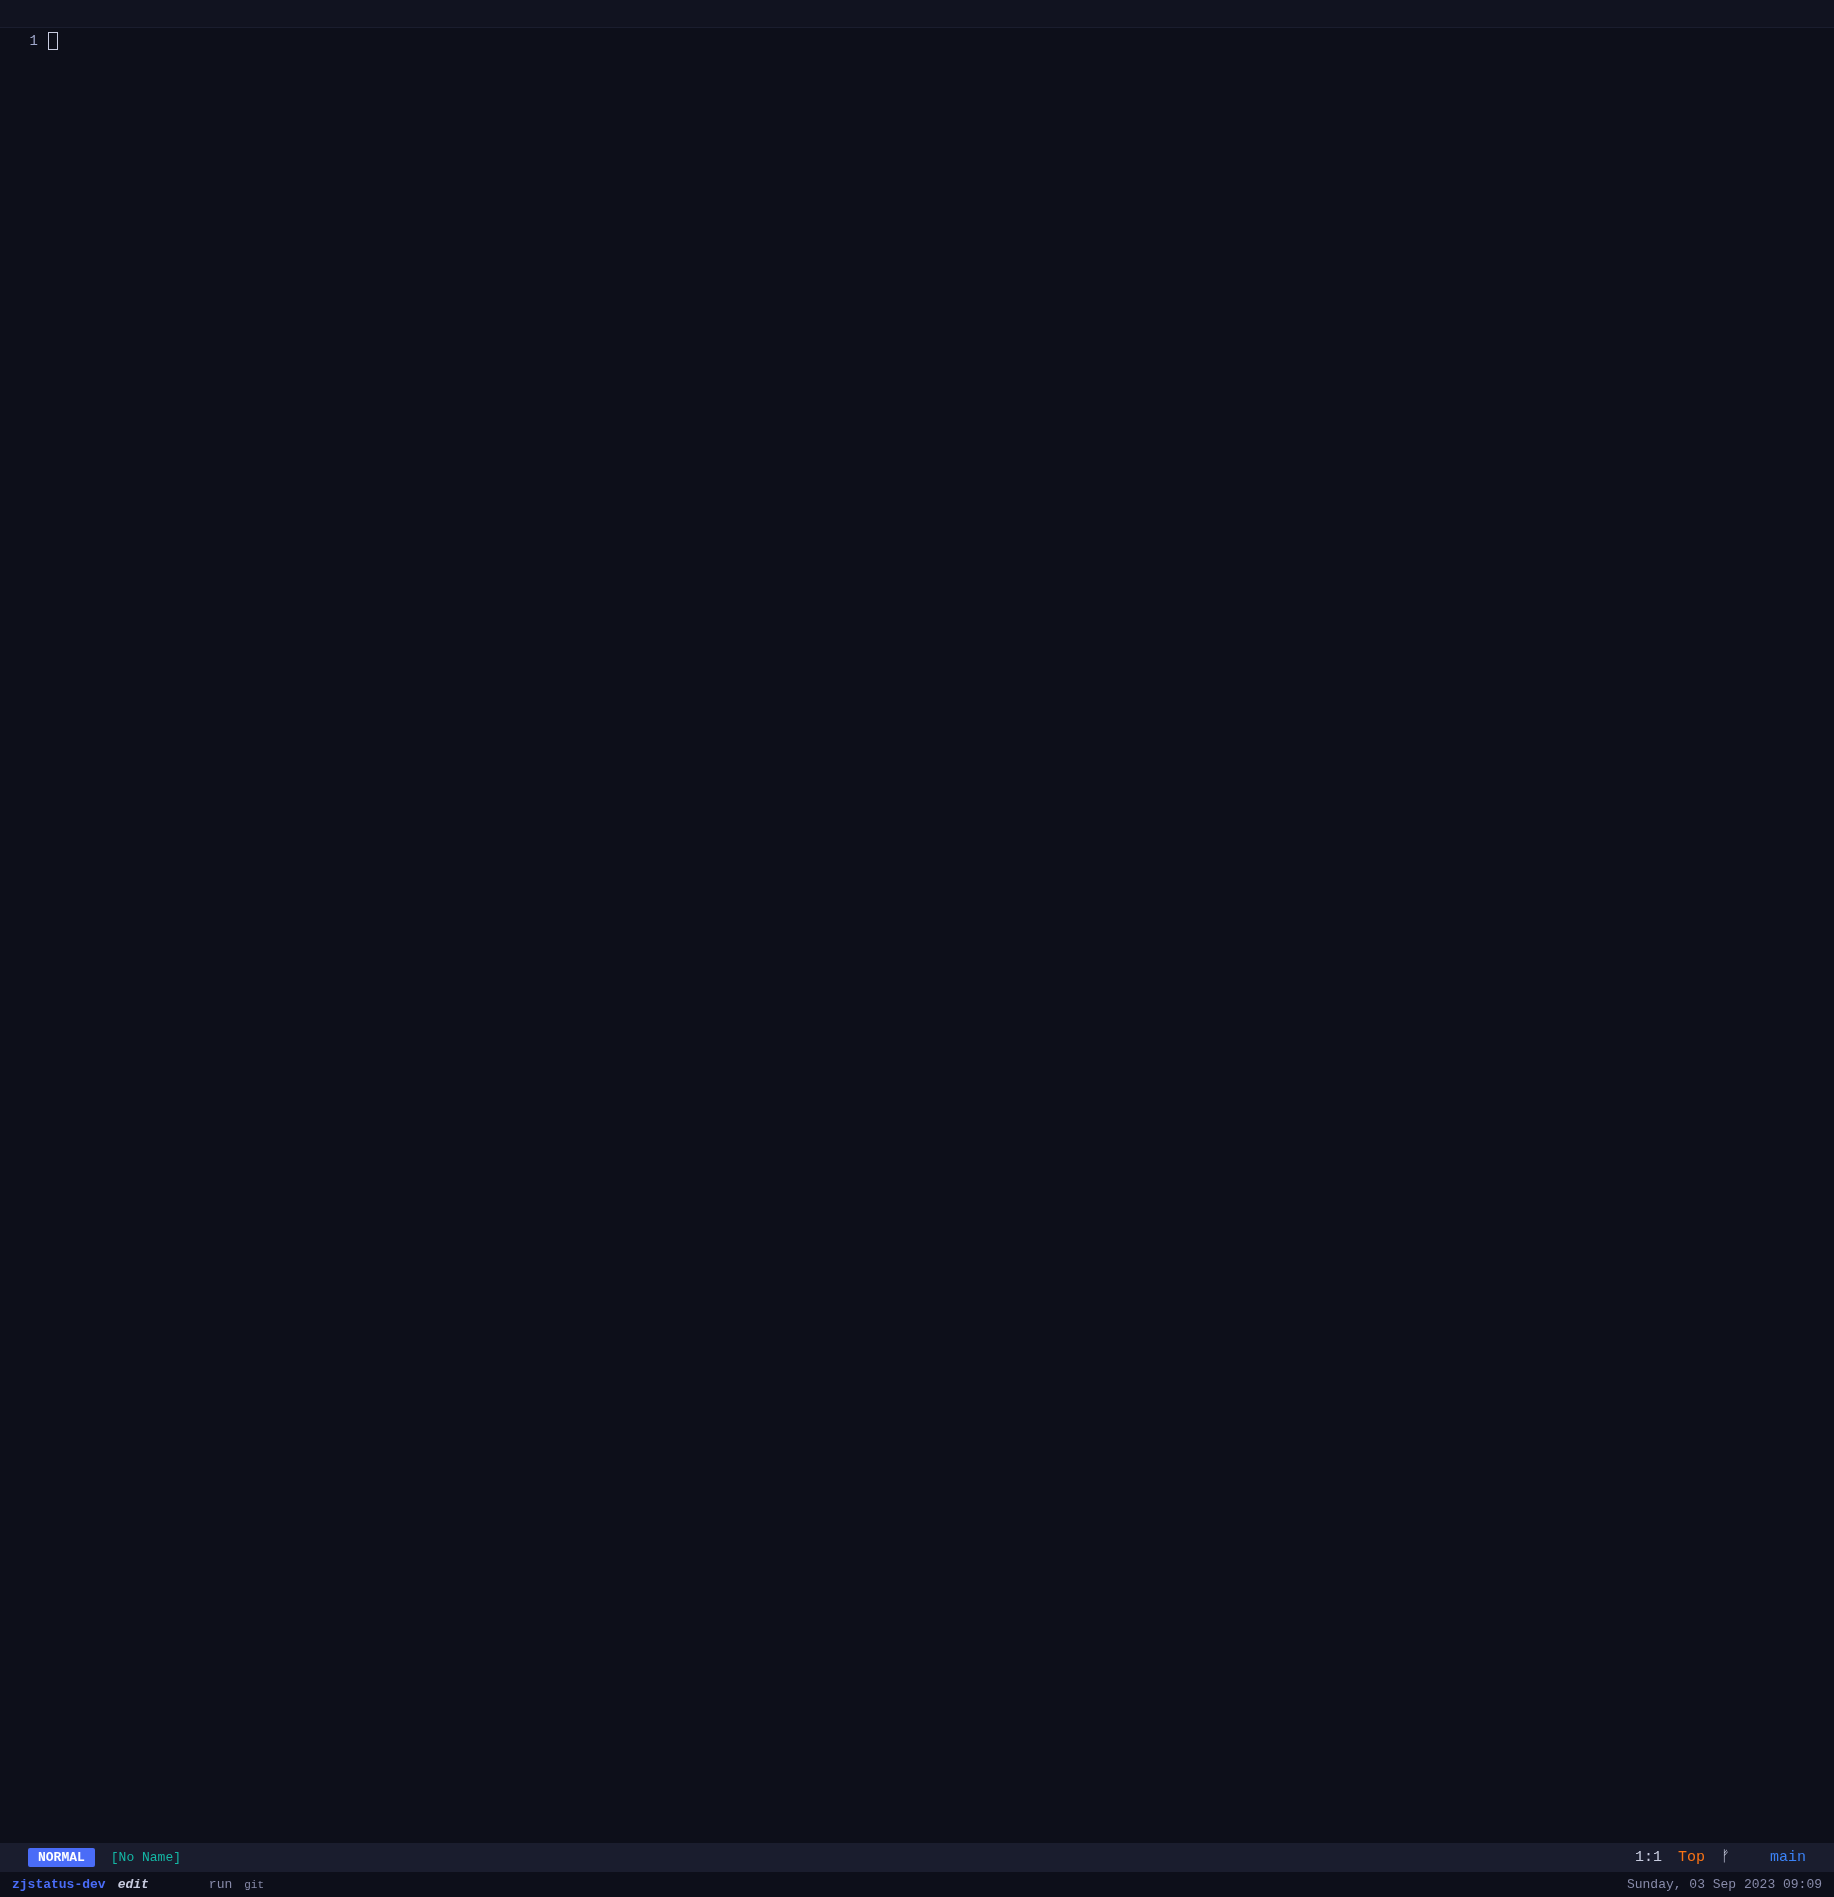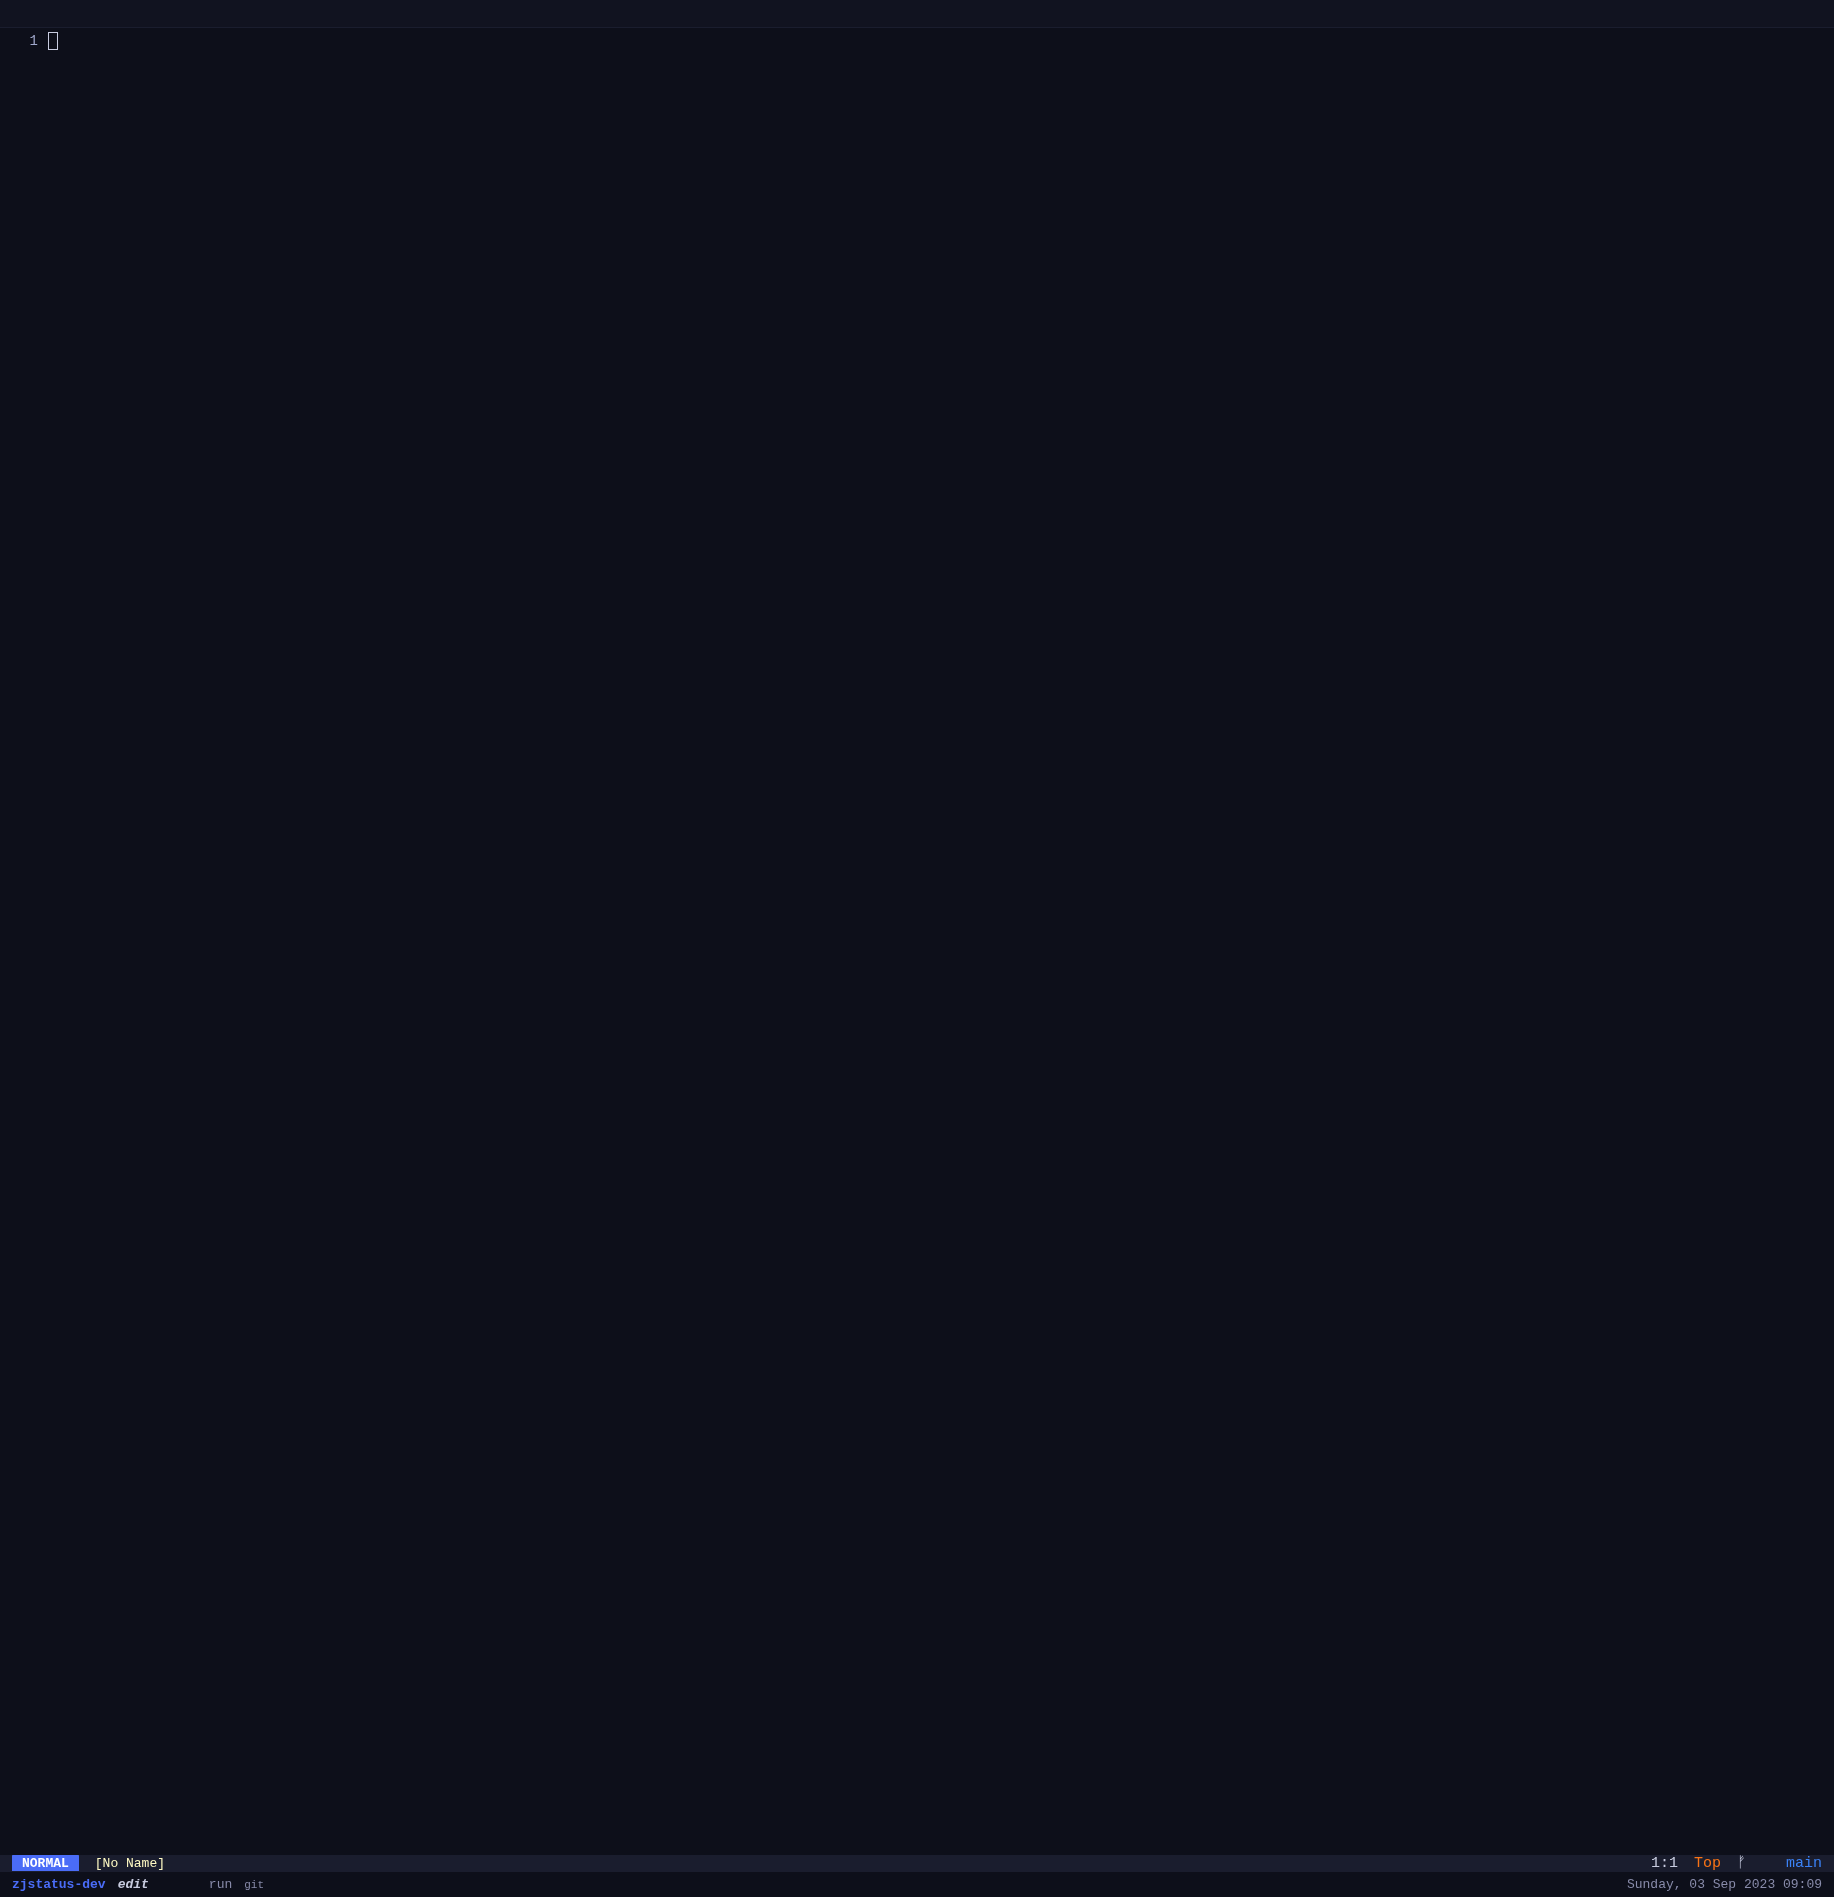--- a/index.html
+++ b/index.html
@@ -78,46 +78,46 @@
 
     .cursor-block {
       display: inline-block;
       width: 10px;
       height: 18px;
       border: 1.5px solid #c8cce0;
       vertical-align: middle;
     }
 
     .status-bar-1 {
-      height: 16px;
+      height: 28px;
       background-color: #1a1d2e;
       display: flex;
       align-items: center;
       justify-content: space-between;
-      padding: 0 12px;
+      padding: 0 28px;
     }
 
     .status-bar-1-left {
       display: flex;
       align-items: center;
       gap: 16px;
     }
 
     .status-mode {
       background-color: #4a6cf7;
       color: #ffffff;
       font-size: 13px;
       font-weight: bold;
       padding: 2px 10px;
       border-radius: 2px;
       font-family: 'Courier New', Courier, monospace;
     }
 
     .status-filename {
-      color: #fef9c3;
+      color: #14b8a6;
       font-size: 13px;
       font-family: 'Courier New', Courier, monospace;
     }
 
     .status-bar-1-right {
       display: flex;
       align-items: center;
       gap: 16px;
       color: #c8cce0;
       font-size: 15px;

